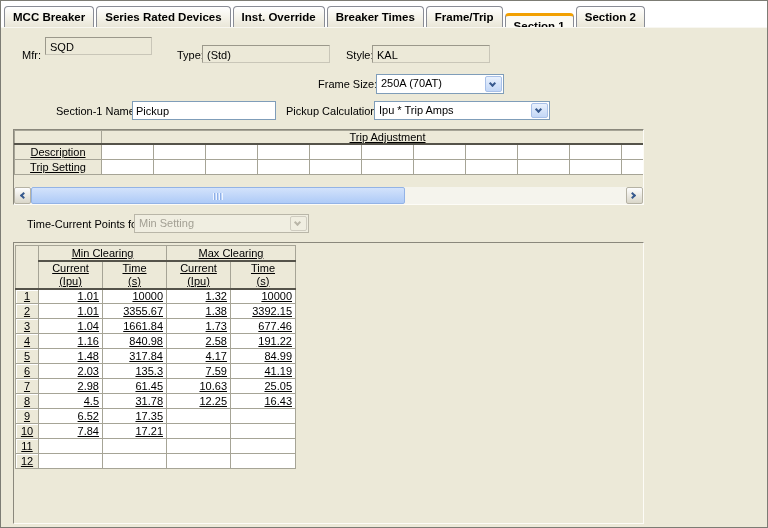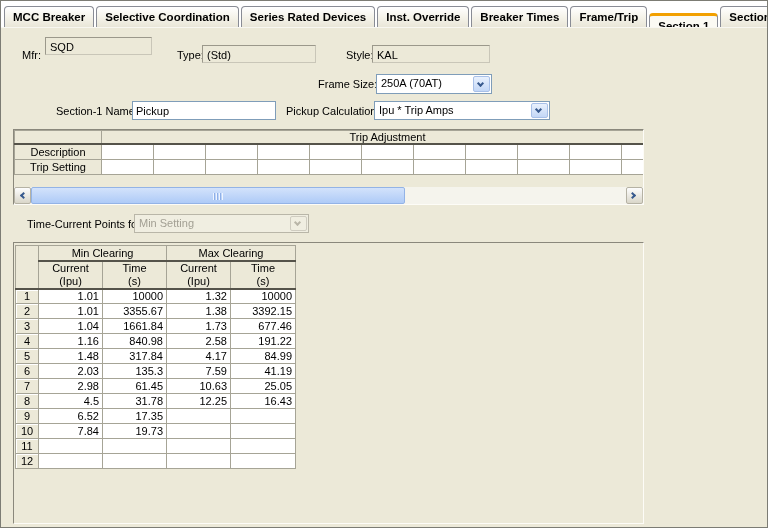--- a/index.html
+++ b/index.html
@@ -31,21 +31,21 @@
   .chev{position:absolute;width:5px;height:5px;border-right:2px solid #37598e;border-bottom:2px solid #37598e;}
   .chev.down{left:4px;top:4px;transform:rotate(45deg);}
   .chev.left{left:6px;top:5px;transform:rotate(135deg);}
   .chev.right{left:3px;top:5px;transform:rotate(-45deg);}
   .combo.disabled{background:#f0eee1;border-color:#b9b6a8;}
   .combo.disabled .val{color:#a3a094;}
   .combo.disabled .btn{background:#f0eee1;border-color:#cfccc0;}
   .combo.disabled .chev{border-color:#b9b6a8;}
 
   
-  .panel{position:absolute;background:#ece9d8;border:1px solid;border-color:#8a887c #fdfcf7 #fdfcf7 #8a887c;overflow:hidden;}
+  .panel{position:absolute;background:#ece9d8;border:1px solid;border-color:#8a887c #fdfcf7 #fdfcf7 #8a887c;overflow:hidden;text-decoration:underline;}
 
   
   table.grid{border-collapse:collapse;table-layout:fixed;}
   table.grid td{border:1px solid #a6a496;padding:0;overflow:hidden;white-space:nowrap;}
   .ta-corner,.ta-label{background:#ece9d8;text-align:center;}
   .ta-span{background:#ece9d8;text-align:center;border-bottom:2px solid #55534a !important;}
   .ta-corner{border-bottom:2px solid #55534a !important;}
   .ta-cell{background:#fff;}
 
   
@@ -68,42 +68,41 @@
   td.rownum{background:#ece9d8;text-align:center;border:1px solid #84826f;box-shadow:inset 1px 1px 0 #fff;}
   td.num{background:#fff;text-align:right;}
 </style>
 </head>
 <body>
 
 <div class="window">
 
   <div class="tabbar">
       <div class="tab">MCC Breaker</div>
-      <div class="tab">Selective Coordination</div>
       <div class="tab">Series Rated Devices</div>
       <div class="tab">Inst. Override</div>
       <div class="tab">Breaker Times</div>
       <div class="tab">Frame/Trip</div>
       <div class="tab active">Section 1</div>
       <div class="tab">Section 2</div>
     </div>
 
   <div class="content">
 
     <span class="lbl" style="left:21px;top:21px;">Mfr:</span>
     <div class="robox" style="left:44px;top:9px;width:107px;">SQD</div>
 
     <span class="lbl" style="left:176px;top:21px;">Type:</span>
-    <div class="robox" style="left:201px;top:17px;width:114px;">(Std)</div>
+    <div class="robox" style="left:201px;top:17px;width:128px;">(Std)</div>
 
     <span class="lbl" style="left:345px;top:21px;">Style:</span>
     <div class="robox" style="left:371px;top:17px;width:118px;">KAL</div>
 
     <span class="lbl" style="left:317px;top:50px;">Frame Size:</span>
-    <div class="combo" style="left:375px;top:46px;width:116px;">
+    <div class="combo" style="left:375px;top:46px;width:128px;">
       <span class="val">250A (70AT)</span>
       <span class="btn">
           <span class="chev down"></span>
         </span>
     </div>
 
     <span class="lbl" style="left:55px;top:77px;">Section-1 Name:</span>
     <input class="input" style="left: 131px; top: 73px; width: 144px;" value="Pickup">
 
     <span class="lbl" style="left:285px;top:77px;">Pickup Calculation:</span>
@@ -268,21 +267,21 @@
             <tr>
               <td class="rownum">9</td>
               <td class="num">6.52</td>
               <td class="num">17.35</td>
               <td class="num"></td>
               <td class="num"></td>
             </tr>
             <tr>
               <td class="rownum">10</td>
               <td class="num">7.84</td>
-              <td class="num">19.73</td>
+              <td class="num">17.21</td>
               <td class="num"></td>
               <td class="num"></td>
             </tr>
             <tr>
               <td class="rownum">11</td>
               <td class="num"></td>
               <td class="num"></td>
               <td class="num"></td>
               <td class="num"></td>
             </tr>

